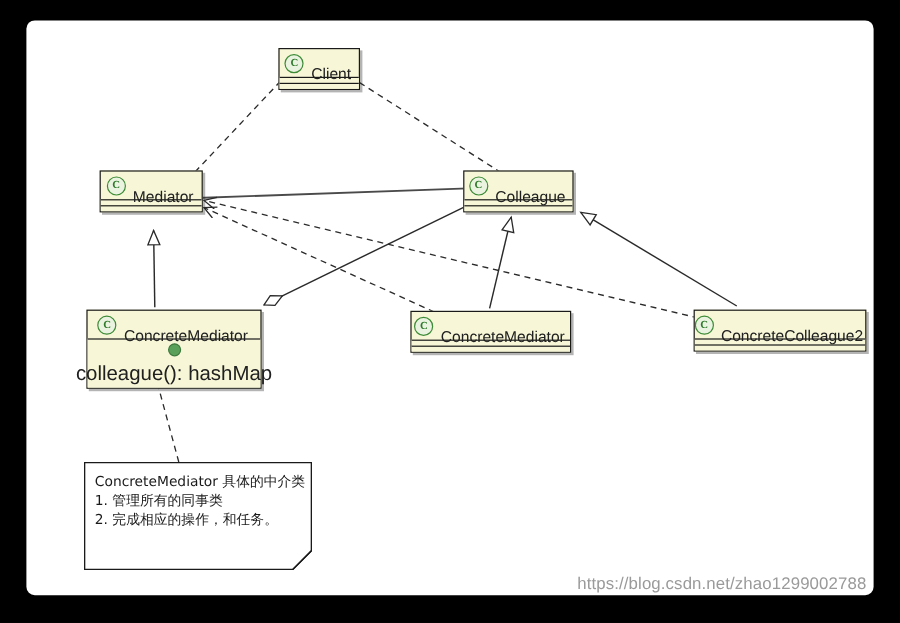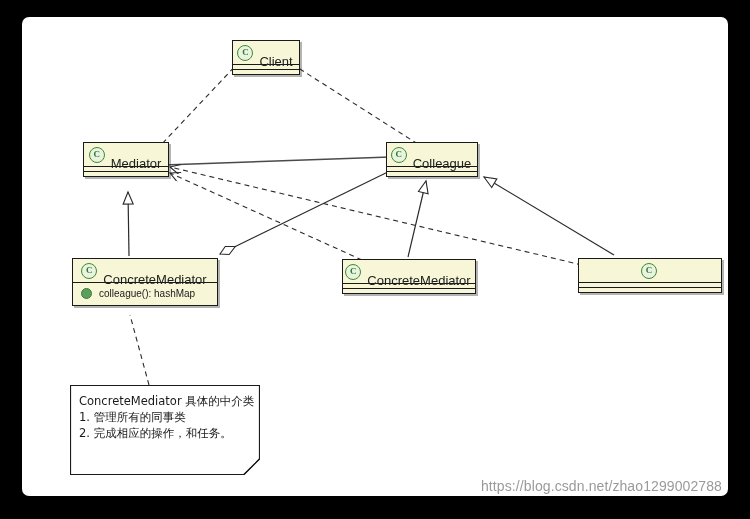--- a/index.html
+++ b/index.html
@@ -71,24 +71,25 @@
   }
   .uml-members {
     border-top: 1px solid #1a1a1a;
     background: #f7f7d8;
     padding: 3px 8px 4px 8px;
   }
   .member-row {
     display: flex;
     align-items: center;
     gap: 7px;
-    font-size: 10px;
+    font-size: 17px;
     color: #202020;
     white-space: nowrap;
     line-height: 15px;
+    flex-direction: column;
   }
   .vis-dot {
     width: 9px;
     height: 9px;
     border-radius: 50%;
     background: #5aa05a;
     border: 1px solid #3f7a3f;
     flex: 0 0 auto;
   }
   .cls-icon {
@@ -245,20 +246,21 @@
       </div>
       <div class="uml-sep"></div>
       <div class="uml-sep2"></div>
     </div>
 
     <div class="uml-class" style="left:556px; top:241px; width:144px;">
       <div class="uml-head">
         <span class="cls-icon">
           <span>C</span>
         </span>
+        <span class="uml-name">ConcreteColleague2</span>
       </div>
       <div class="uml-sep"></div>
       <div class="uml-sep2"></div>
     </div>
 
     <div id="note">
       <svg width="190" height="90" viewBox="0 0 190 90" style="position:absolute; left:0; top:0;">
         <path d="M0.5,0.5 L189.5,0.5 L189.5,74 L174,89.5 L0.5,89.5 Z" fill="#ffffff" stroke="#1a1a1a" stroke-width="1.2"></path>
         <path d="M189.5,74 L174,89.5" fill="none" stroke="#1a1a1a" stroke-width="1.2"></path>
       </svg>

